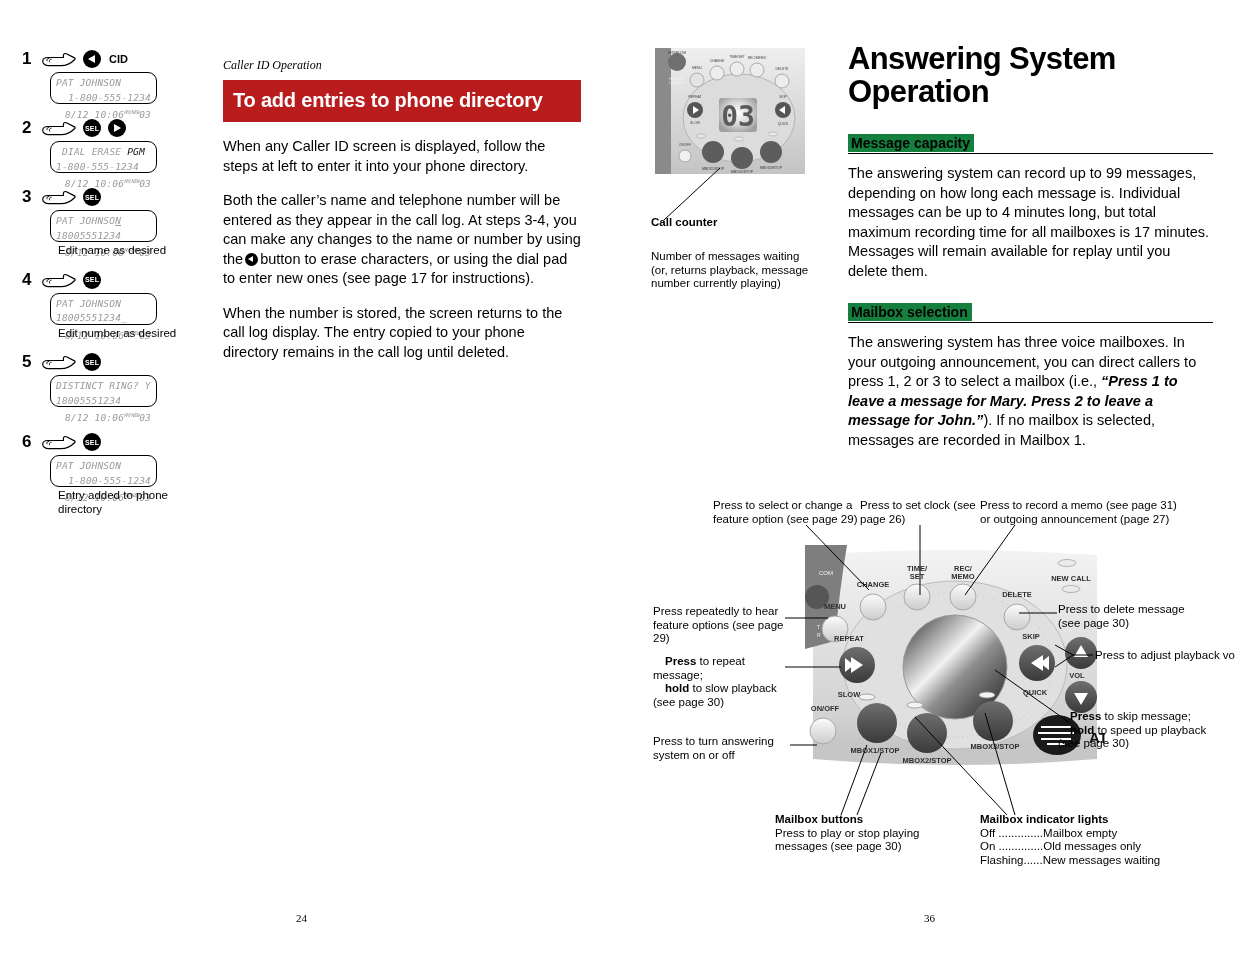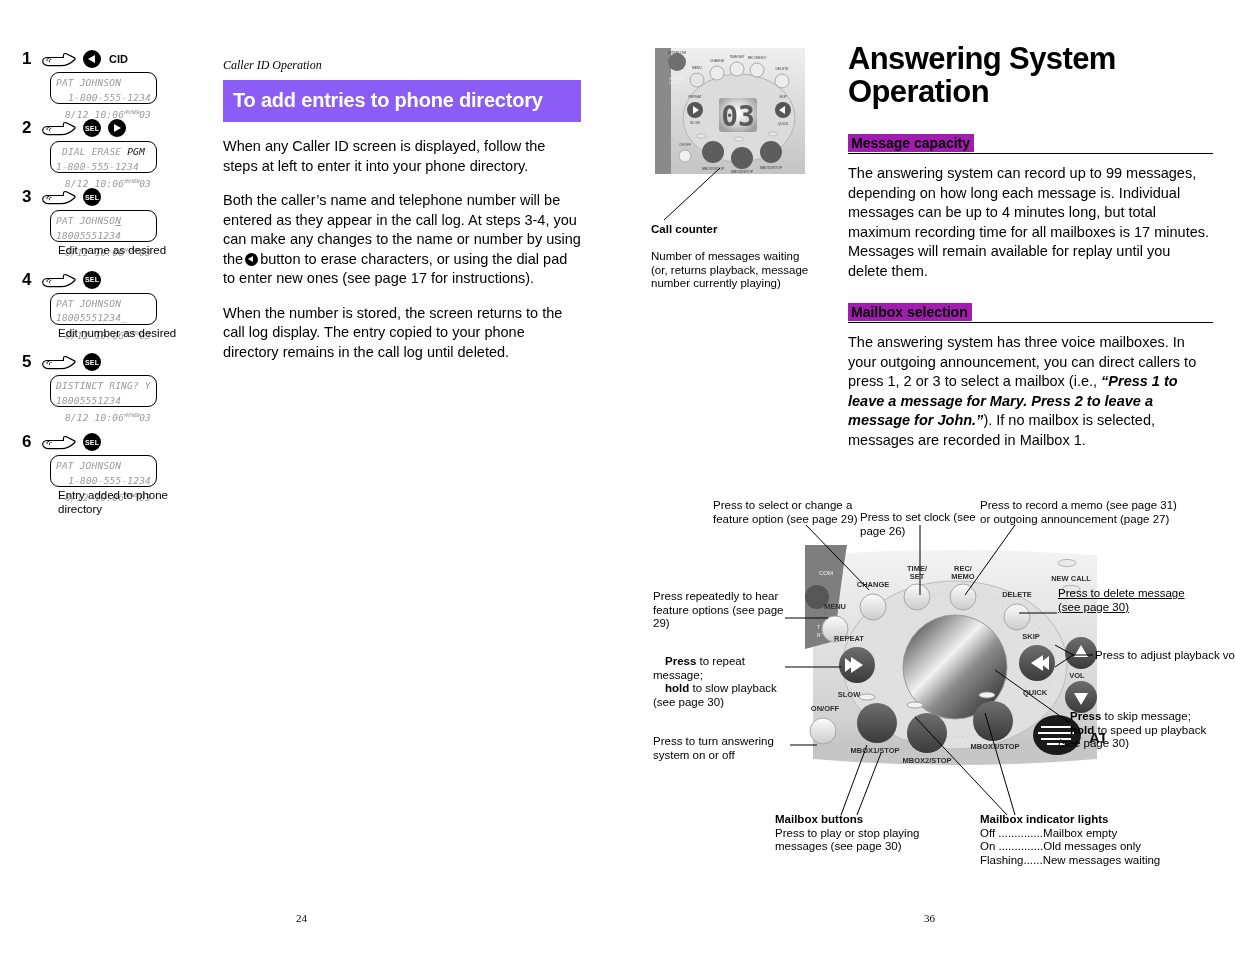--- a/index.html
+++ b/index.html
@@ -44,39 +44,39 @@
   .lcd .r{text-align:right;}
   .lcd .c{text-align:center;}
   .lcd .blk{color:#111;}
   .lcd .sup{font-size:5px;vertical-align:super;letter-spacing:-.5px;}
   .lcd .ul{text-decoration:underline;}
   .caption{margin-left:36px;font:11.5px "Liberation Sans",sans-serif;line-height:13.5px;margin-top:2px;max-width:130px;}
 
   
   #mid-col{left:223px;top:36px;width:358px;margin-top:22px;}
   .running-head{font:italic 12px "Liberation Serif",serif;margin-bottom:7px;}
-  .black-bar{background:#8b5cf6;color:#fff;padding:9px 10px 10px 10px;font:bold 20px "Liberation Sans",sans-serif;letter-spacing:-.2px;}
+  .black-bar{background:#b91c1c;color:#fff;padding:9px 10px 10px 10px;font:bold 20px "Liberation Sans",sans-serif;letter-spacing:-.2px;}
   .body-p{font:14.5px "Liberation Sans",sans-serif;line-height:19.5px;margin:15px 0 0 0;}
   .inline-tri{
     display:inline-block;width:13px;height:13px;border-radius:50%;background:#000;
     vertical-align:-2px;position:relative;margin:0 2px;
   }
   .inline-tri::after{content:"";position:absolute;left:3px;top:3px;width:0;height:0;border-top:3.5px solid transparent;border-bottom:3.5px solid transparent;border-right:5.5px solid #fff;}
 
   
   #right-col{left:848px;top:42px;width:365px;}
   h1.title{font:bold 31px "Liberation Sans",sans-serif;line-height:33px;margin:0 0 26px 0;letter-spacing:-.6px;}
-  .hl-head{display:inline-block;background:#a21caf;font:bold 14px "Liberation Sans",sans-serif;padding:1px 4px 1px 3px;}
+  .hl-head{display:inline-block;background:#15803d;font:bold 14px "Liberation Sans",sans-serif;padding:1px 4px 1px 3px;}
   .hl-wrap{border-bottom:1.3px solid #000;padding-bottom:1px;margin-bottom:10px;}
   .r-p{font:14.5px "Liberation Sans",sans-serif;line-height:19.5px;margin:0 0 22px 0;}
   .bi{font-weight:bold;font-style:italic;}
 
   
   #photo-small{position:absolute;left:655px;top:48px;width:150px;height:126px;}
-  .photo-cap-title{position:absolute;left:651px;top:223px;font:bold 11.5px "Liberation Sans",sans-serif;}
+  .photo-cap-title{position:absolute;left:651px;top:216px;font:bold 11.5px "Liberation Sans",sans-serif;}
   .photo-cap-body{position:absolute;left:651px;top:250px;width:160px;font:11.5px "Liberation Sans",sans-serif;line-height:13.5px;}
 
   
   #diagram{position:absolute;left:645px;top:495px;width:590px;height:380px;}
   .dg-label{position:absolute;font:11.5px "Liberation Sans",sans-serif;line-height:13.5px;}
   .dg-label b{font-weight:bold;margin-left:12px;}
   .dg-title{font-weight:bold;text-align:center;}
 
   
   .pgnum{position:absolute;font:11px "Liberation Serif",serif;top:912px;}
@@ -398,34 +398,34 @@
       <line x1="428" y1="160" x2="410" y2="172" stroke="#000" stroke-width="1"></line>
       <line x1="428" y1="160" x2="448" y2="160" stroke="#000" stroke-width="1"></line>
       <line x1="350" y1="175" x2="425" y2="228" stroke="#000" stroke-width="1"></line>
       <line x1="222" y1="250" x2="196" y2="320" stroke="#000" stroke-width="1"></line>
       <line x1="236" y1="258" x2="212" y2="320" stroke="#000" stroke-width="1"></line>
       <line x1="270" y1="222" x2="362" y2="320" stroke="#000" stroke-width="1"></line>
       <line x1="340" y1="218" x2="370" y2="320" stroke="#000" stroke-width="1"></line>
     </svg>
 
     <div class="dg-label" style="left:68px;top:4px;width:150px;">Press to select or change a feature option (see page 29)</div>
-    <div class="dg-label" style="left:215px;top:16px;width:120px;">Press to set clock (see page 26)</div>
+    <div class="dg-label" style="left:215px;top:4px;width:120px;">Press to set clock (see page 26)</div>
     <div class="dg-label" style="left:335px;top:4px;width:200px;">Press to record a memo (see page 31) or outgoing announcement (page 27)</div>
 
-    <div class="dg-label" style="left:8px;top:95px;width:136px;">Press repeatedly to hear feature options (see page 29)</div>
+    <div class="dg-label" style="left:8px;top:110px;width:136px;">Press repeatedly to hear feature options (see page 29)</div>
 
     <div class="dg-label" style="left:8px;top:160px;width:140px;">
       <b>Press</b><span> to repeat message;</span><br>
       <b>hold</b><span> to slow playback</span><br>
       <span>(see page 30)</span>
     </div>
 
     <div class="dg-label" style="left:8px;top:240px;width:130px;">Press to turn answering system on or off</div>
 
-    <div class="dg-label" style="left:413px;top:92px;width:150px;text-decoration:underline;">Press to delete message (see page 30)</div>
+    <div class="dg-label" style="left:413px;top:108px;width:150px;">Press to delete message (see page 30)</div>
     <div class="dg-label" style="left:450px;top:154px;width:165px;">Press to adjust playback volume</div>
 
     <div class="dg-label" style="left:413px;top:215px;width:170px;">
       <b>Press</b><span> to skip message;</span><br>
       <b>hold</b><span> to speed up playback</span><br>
       <span>(see page 30)</span>
     </div>
 
     <div class="dg-label" style="left:130px;top:318px;width:170px;">
       <span class="dg-title">Mailbox buttons</span><br>

